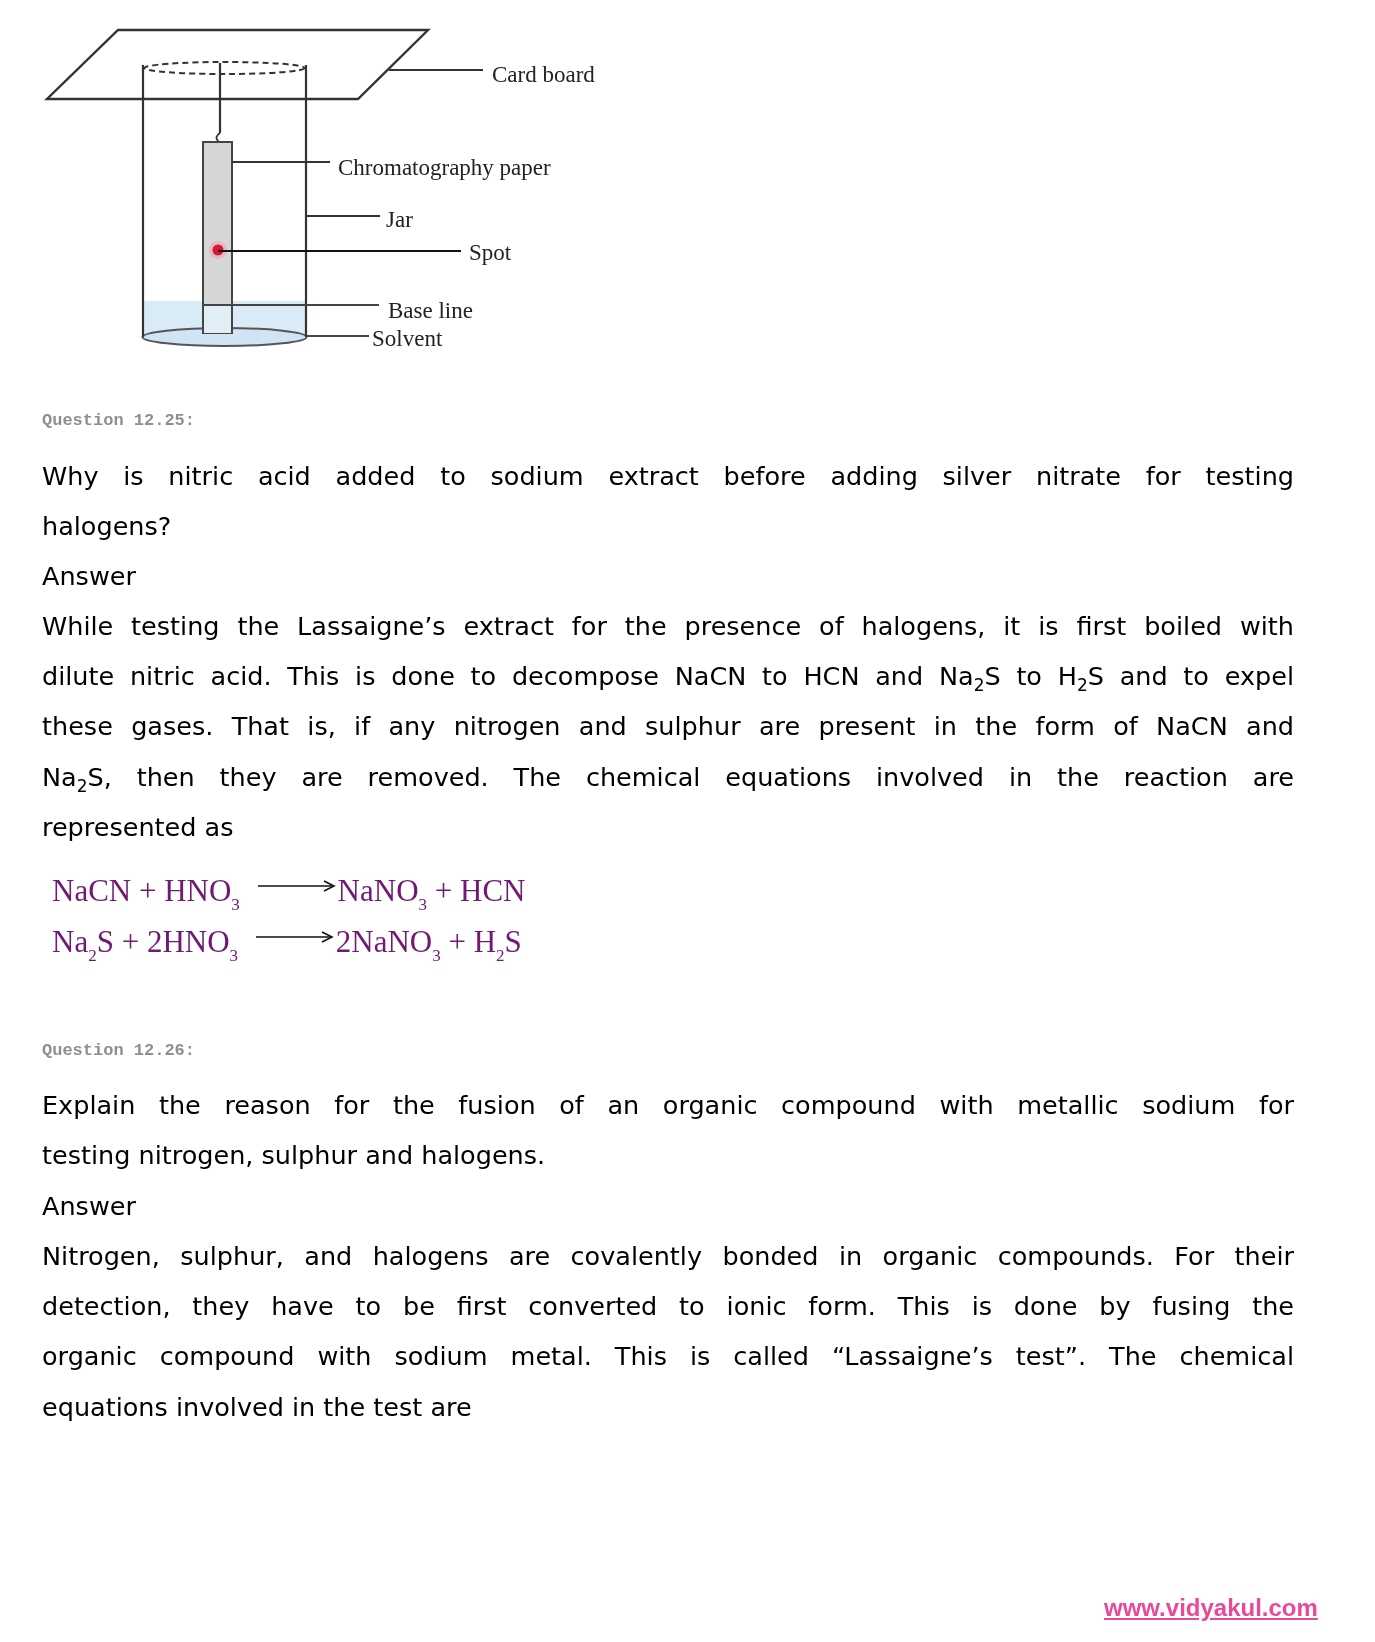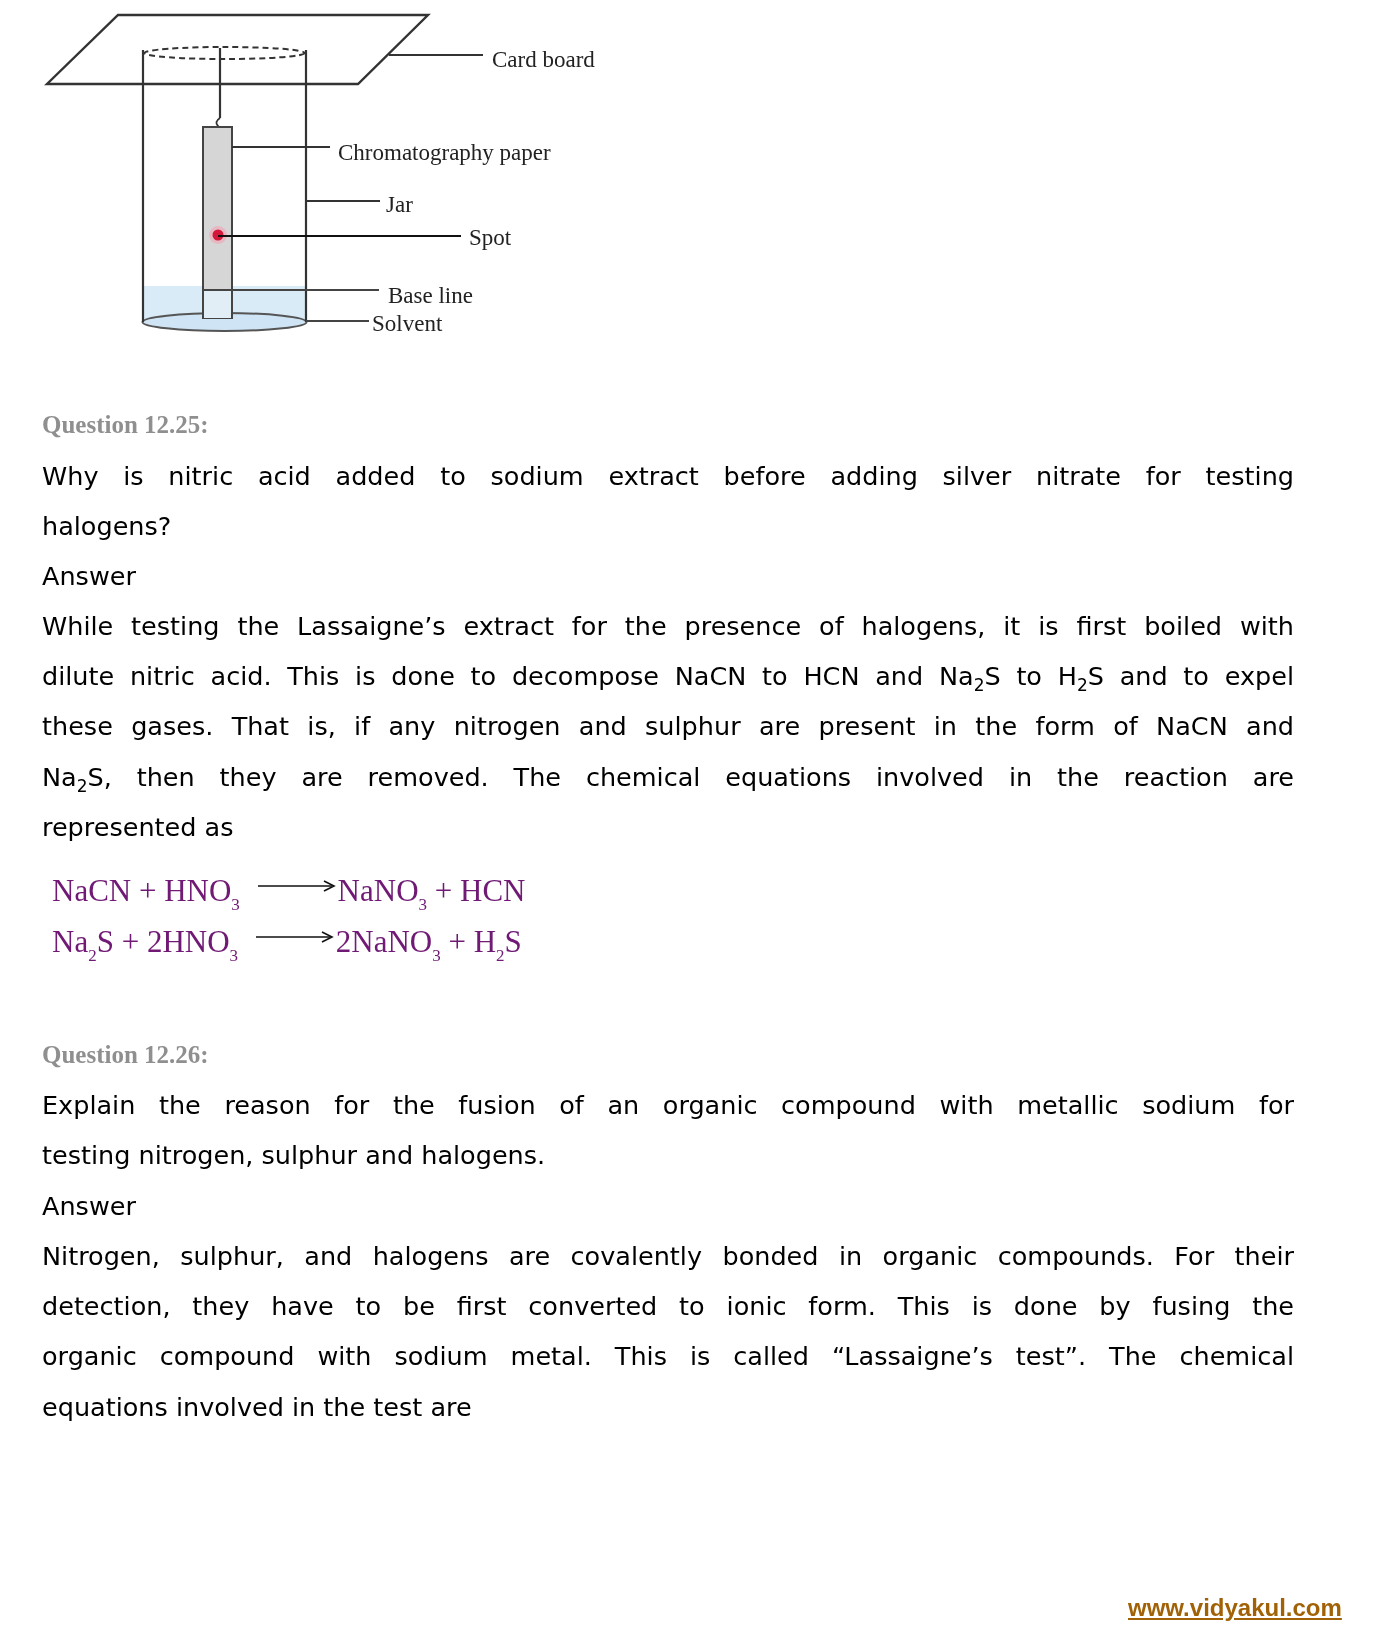--- a/index.html
+++ b/index.html
@@ -1,25 +1,25 @@
 <!DOCTYPE html>
 <html><head>
 <meta charset="utf-8">
 <style>
   html, body { margin: 0; padding: 0; background: #ffffff; }
   body { width: 1375px; height: 1642px; position: relative; overflow: hidden; }
-  .diagram { position: absolute; left: 0; top: 0; width: 640px; height: 350px; }
+  .diagram { position: absolute; left: 0; top: 15px; width: 640px; height: 350px; }
   .diagram svg { position: absolute; left: 0; top: 0; }
   .dlabel {
     position: absolute; font-family: "Liberation Serif", "DejaVu Serif", serif;
     font-size: 23px; color: #222; white-space: nowrap; line-height: 1;
   }
   .heading {
-    position: absolute; left: 42px; font-family: Liberation Serif, serif;
-    font-weight: bold; font-size: 25px; color: #8f8f8f; white-space: nowrap; line-height: 1;
+    position: absolute; left: 42px; font-family: Liberation Mono, monospace;
+    font-weight: bold; font-size: 17px; color: #8f8f8f; white-space: nowrap; line-height: 1;
   }
   .line {
     position: absolute; left: 42px; width: 1252px; font-family: "DejaVu Sans", sans-serif;
     font-size: 25.5px; color: #000; line-height: 1; white-space: nowrap;
     text-align: justify; text-align-last: justify;
   }
   .line.last { text-align: left; text-align-last: left; }
   .eq {
     position: absolute; left: 52px; font-family: "Liberation Serif", "DejaVu Serif", serif;
     font-size: 31px; color: #701a75; white-space: nowrap; line-height: 1;
@@ -104,13 +104,13 @@
 
 <div class="heading" style="top:1042px;">Question 12.26:</div>
 <div class="line" style="top:1093px;">Explain the reason for the fusion of an organic compound with metallic sodium for</div>
 <div class="line last" style="top:1143px;text-align:center;">testing nitrogen, sulphur and halogens.</div>
 <div class="line last" style="top:1194px;">Answer</div>
 <div class="line" style="top:1244px;">Nitrogen, sulphur, and halogens are covalently bonded in organic compounds. For their</div>
 <div class="line" style="top:1294px;">detection, they have to be first converted to ionic form. This is done by fusing the</div>
 <div class="line" style="top:1344px;">organic compound with sodium metal. This is called “Lassaigne’s test”. The chemical</div>
 <div class="line last" style="top:1395px;">equations involved in the test are</div>
 
-<a class="link" style="color: #a16207; margin-left: 24px;">www.vidyakul.com</a>
+<a class="link" style="color: #ec4899;">www.vidyakul.com</a>
 
 </body></html>

